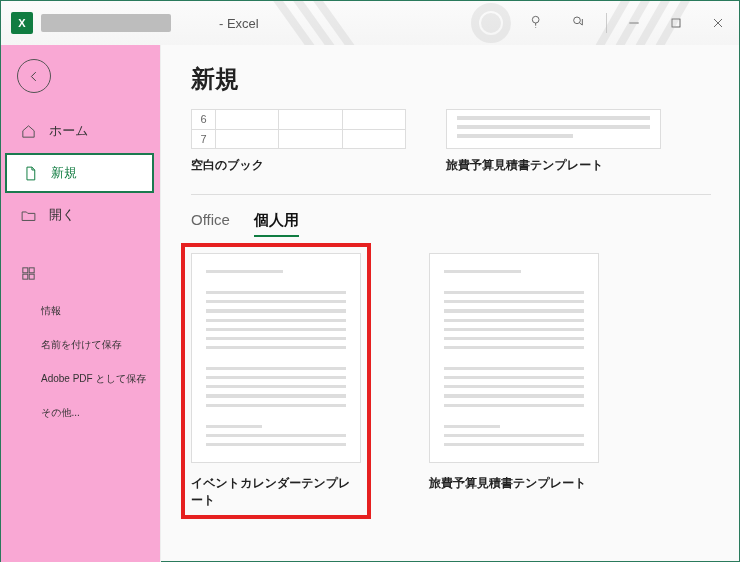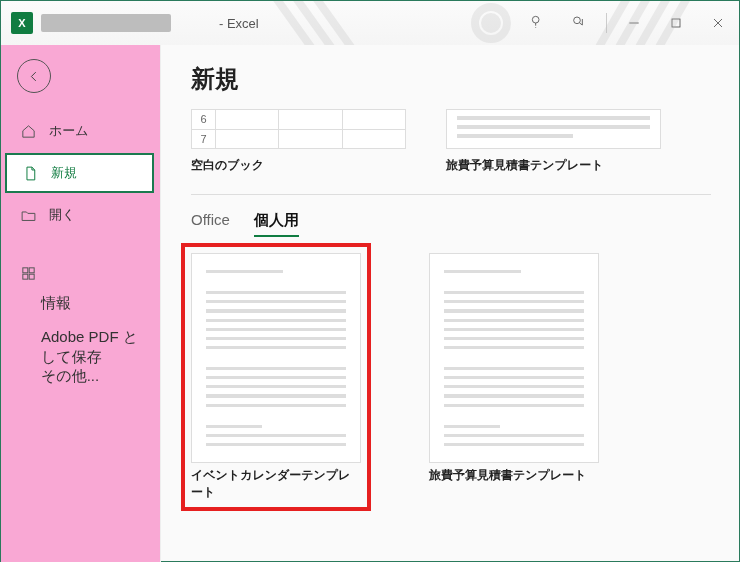--- a/index.html
+++ b/index.html
@@ -89,24 +89,24 @@
     color:#107c41;
     margin:2px 6px 2px 4px;
     padding-left:14px;
   }
   .nav-item .ic{width:18px;height:18px;display:flex;align-items:center;justify-content:center;}
   .nav-item .ic svg{width:17px;height:17px;stroke:#555;fill:none;stroke-width:1.4;}
   .nav-item.selected .ic svg{stroke:#107c41;}
   .nav-sep{height:18px;}
   .nav-sub{
     padding-left:40px;
-    font-size:15px;
+    font-size:10px;
     color:#333;
     min-height:34px;
-    display:flex;align-items:flex-start;
+    display:flex;align-items:center;
     padding-right:12px;
     line-height:1.3;
   }
   .main {
     flex:1;
     padding:18px 28px 10px 30px;
     overflow:hidden;
   }
   .page-title{
     font-size:24px; font-weight:600; color:#222; margin-bottom:14px;
@@ -136,21 +136,21 @@
   }
   .tpl-big .thumb{
     width:170px;height:210px;background:#fff;border:1px solid #ddd;
     padding:16px 14px;
     display:flex;flex-direction:column;gap:6px;
   }
   .tpl-big .thumb .ln{height:4px;background:#ddd;}
   .tpl-big .thumb .ln.short{width:55%;}
   .tpl-big .thumb .ln.shorter{width:40%;}
   .tpl-big .thumb .gap{height:8px;}
-  .tpl-big .lbl{font-size:12px;color:#222;margin-top:4px;font-weight:600;}
+  .tpl-big .lbl{font-size:12px;color:#222;margin-top:12px;font-weight:600;}
   .highlight{
     border:4px solid #e62020;
     padding:6px;
     margin:-10px;
   }
 </style>
 </head>
 <body>
 
 <div class="window">
@@ -246,20 +246,23 @@
               <rect x="13" y="4" width="7" height="7"></rect>
               <rect x="4" y="13" width="7" height="7"></rect>
               <rect x="13" y="13" width="7" height="7"></rect>
             </svg>
           </span>
       </div>
       <div class="nav-sub">
           <span>情報</span>
         </div>
       <div class="nav-sub">
+          <span>名前を付けて保存</span>
+        </div>
+      <div class="nav-sub">
           <span>Adobe PDF として保存</span>
         </div>
       <div class="nav-sub">
           <span>その他...</span>
         </div>
     </div>
 
     <div class="main">
       <div class="page-title">新規</div>
 

